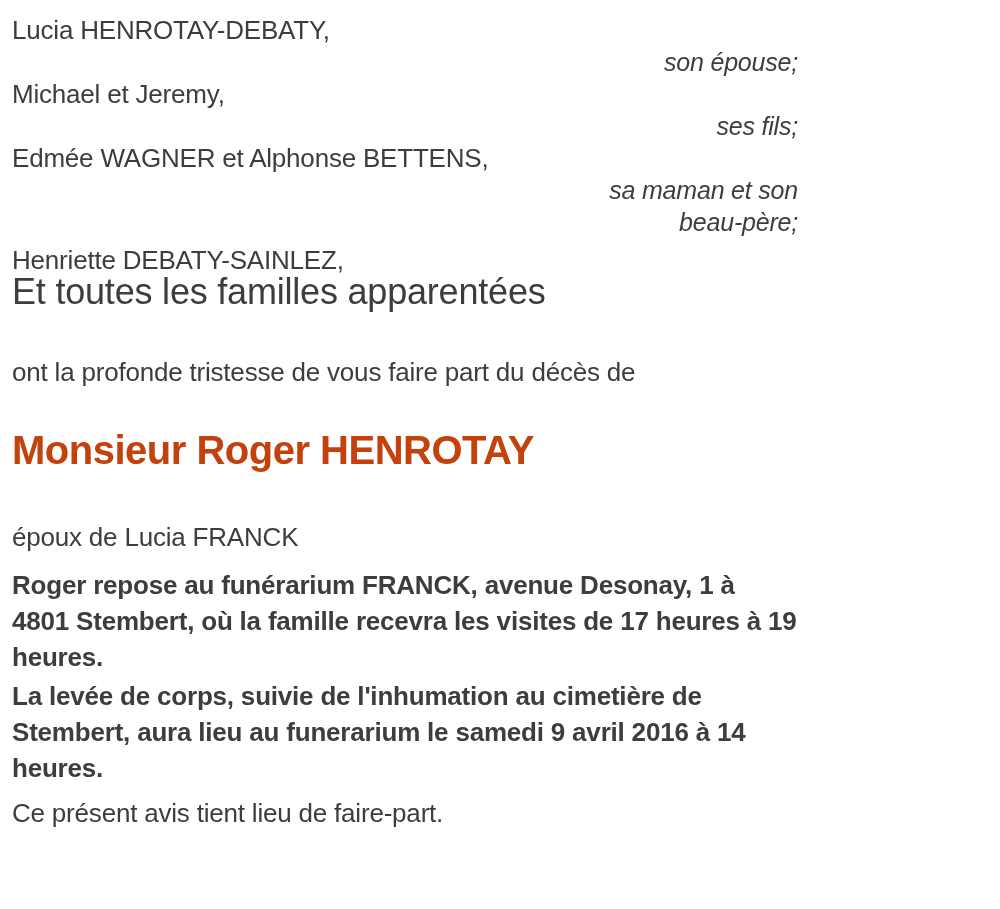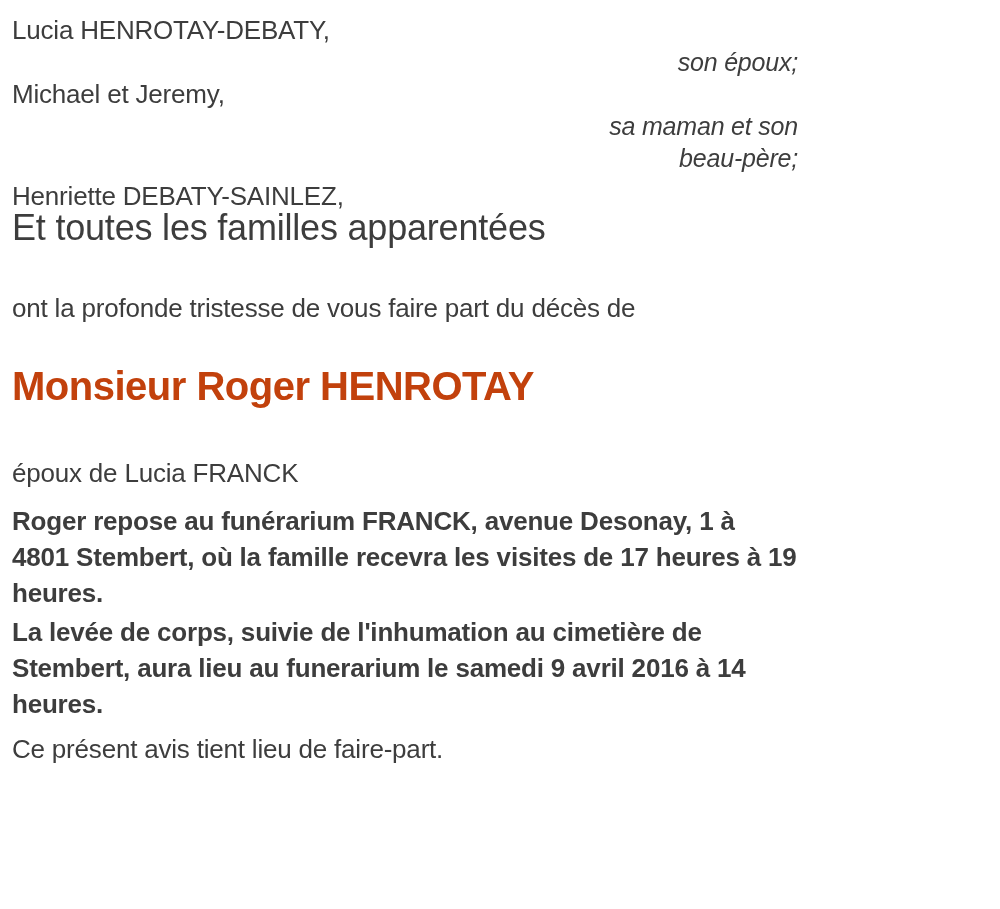--- a/index.html
+++ b/index.html
@@ -87,28 +87,30 @@
 </style>
 </head>
 <body>
 
 <div class="page">
 
   <div>
 
     <div>
       <div class="name-line">Lucia HENROTAY-DEBATY,</div>
-      <div class="relation-line">son époux;</div>
+      <div class="relation-line">son épouse;</div>
     </div>
 
     <div>
       <div class="name-line">Michael et Jeremy,</div>
+      <div class="relation-line">ses fils;</div>
     </div>
 
     <div>
+      <div class="name-line">Edmée WAGNER et Alphonse BETTENS,</div>
       <div class="relation-line">sa maman et son beau-père;</div>
     </div>
 
     <div class="row-gap">
       <div class="name-line">Henriette DEBATY-SAINLEZ,</div>
     </div>
 
   </div>
 
   <div class="families-line">Et toutes les familles apparentées</div>

